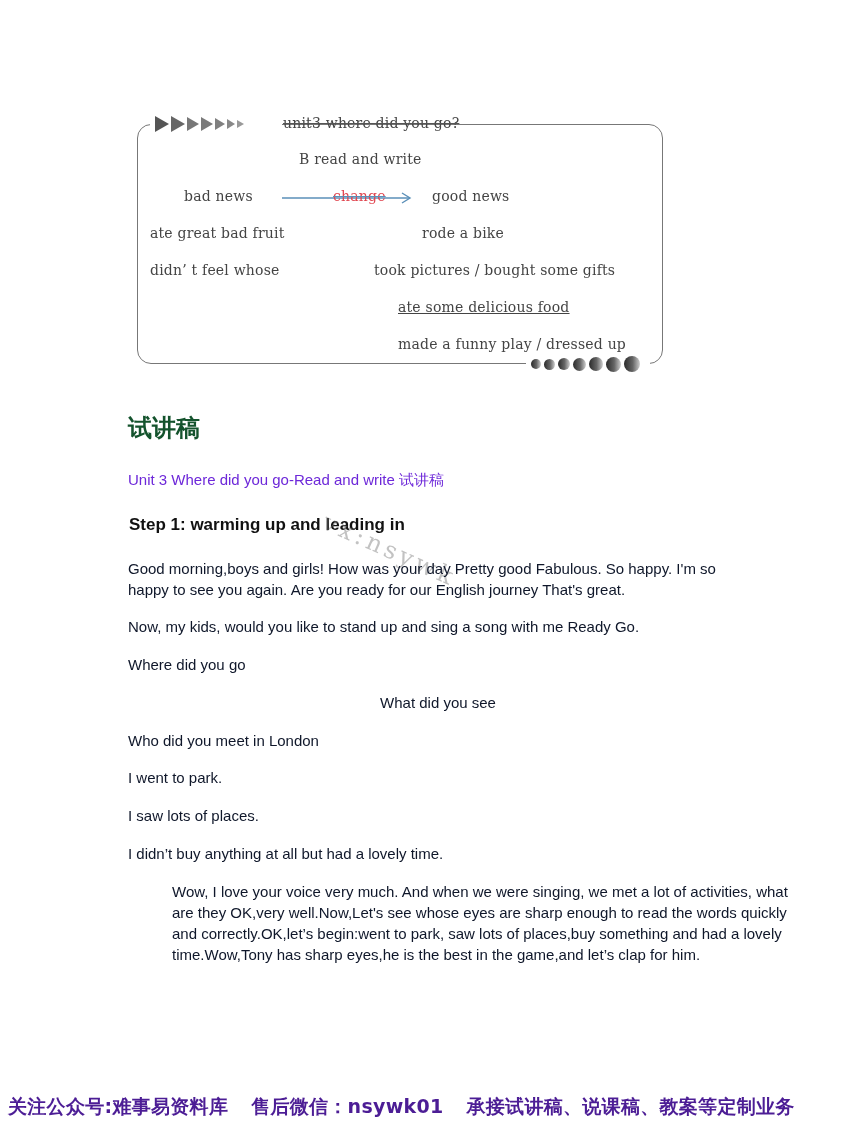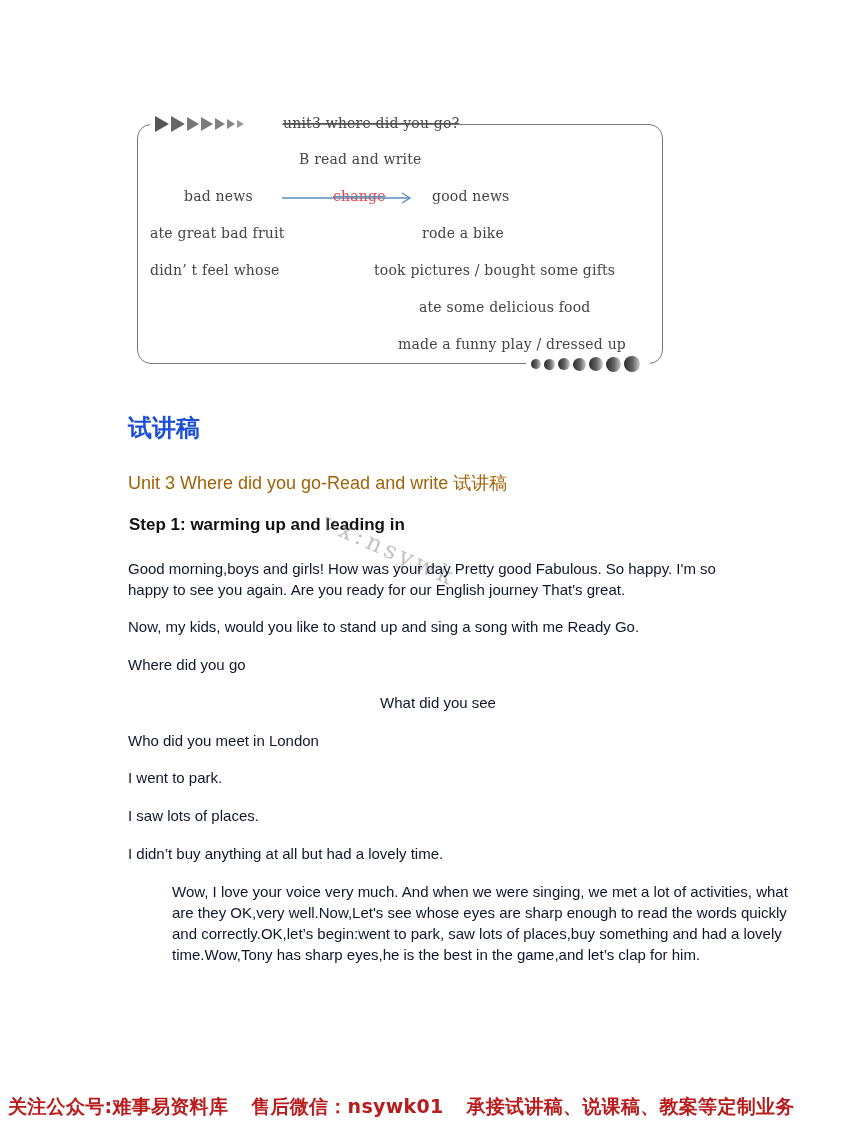--- a/index.html
+++ b/index.html
@@ -30,39 +30,39 @@
       position: absolute; font-family: "DejaVu Serif", serif; font-size: 14px; color: #444;
       white-space: nowrap; letter-spacing: 0.2px;
     }
     .title-line { text-decoration: line-through; text-decoration-color: #555; }
     .change-arrow { position: absolute; left: 282px; top: 190px; width: 130px; height: 14px; }
     .change-word { color: #e0454f; text-decoration: line-through; text-decoration-color: #5a8fb8; }
 
     
     .doc-title {
       position: absolute; left: 128px; top: 412px; margin: 0;
-      font-family: "DejaVu Sans", sans-serif; font-size: 24px; font-weight: bold; color: #1d4ed8;
+      font-family: "DejaVu Sans", sans-serif; font-size: 24px; font-weight: bold; color: #14532d;
     }
-    .subtitle { position: absolute; left: 128px; top: 471px; font-size: 18px; color: #a16207; }
+    .subtitle { position: absolute; left: 128px; top: 471px; font-size: 15px; color: #6d28d9; }
     .step-heading {
       position: absolute; left: 128px; top: 514px; margin: 1px;
       font-size: 17px; font-weight: bold; color: #111;
     }
     .para {
       position: absolute; left: 128px; width: 620px; font-size: 15px; line-height: 21px; color: #0f172a;
       margin: 0;
     }
     .watermark {
       position: absolute; left: 330px; top: 508px; font-family: "DejaVu Serif", serif;
       font-size: 24px; color: rgba(120,120,120,0.45); transform: rotate(24deg);
       transform-origin: left top; letter-spacing: 4px; pointer-events: none;
     }
     .footer-banner {
       position: absolute; left: 8px; top: 1094px; width: 858px; white-space: nowrap;
-      font-family: "DejaVu Sans", sans-serif; font-weight: bold; font-size: 19px; color: #b91c1c;
+      font-family: "DejaVu Sans", sans-serif; font-weight: bold; font-size: 19px; color: #4c1d95;
       letter-spacing: 0.3px;
     }
     .footer-banner span { margin-right: 16px; }
   </style>
 </head>
 <body>
 
 <div class="frame"></div>
 <div class="frame-mask-top"></div>
 <div class="frame-mask-bottom"></div>
@@ -86,21 +86,21 @@
   <polyline points="120,3 128,8 120,13" fill="none" stroke="#5a8fb8" stroke-width="1.4"></polyline>
 </svg>
 <div class="mono change-word" style="left:333px;top:188px;">change</div>
 <div class="mono" style="left:432px;top:188px;">good news</div>
 
 <div class="mono" style="left:150px;top:225px;">ate great bad fruit</div>
 <div class="mono" style="left:150px;top:262px;">didn’ t feel whose</div>
 
 <div class="mono" style="left:422px;top:225px;">rode a bike</div>
 <div class="mono" style="left:374px;top:262px;">took pictures / bought some gifts</div>
-<div class="mono" style="left:419px;top:299px;">ate some delicious food</div>
+<div class="mono" style="left:398px;top:299px;text-decoration:underline;">ate some delicious food</div>
 <div class="mono" style="left:398px;top:336px;">made a funny play / dressed up</div>
 
 <div class="dots">
   <div class="dot" style="width:10px;height:10px;"></div>
   <div class="dot" style="width:11px;height:11px;"></div>
   <div class="dot" style="width:12px;height:12px;"></div>
   <div class="dot" style="width:13px;height:13px;"></div>
   <div class="dot" style="width:14px;height:14px;"></div>
   <div class="dot" style="width:15px;height:15px;"></div>
   <div class="dot" style="width:16px;height:16px;"></div>

